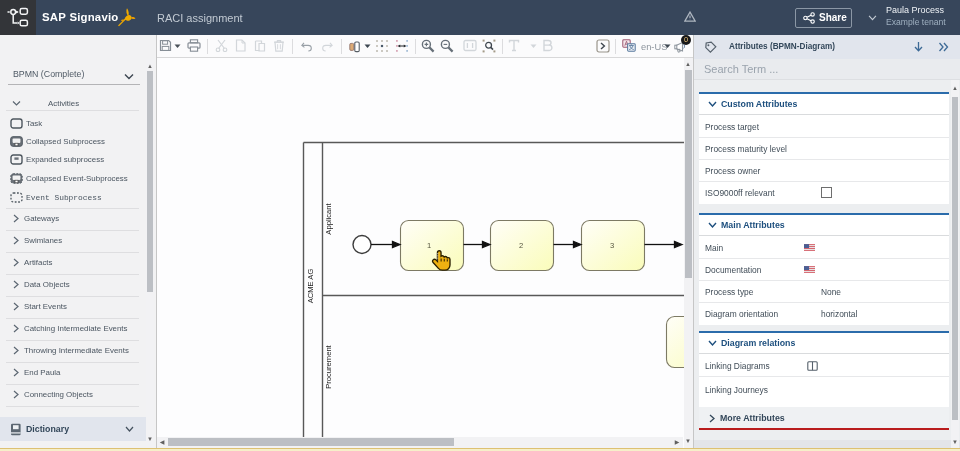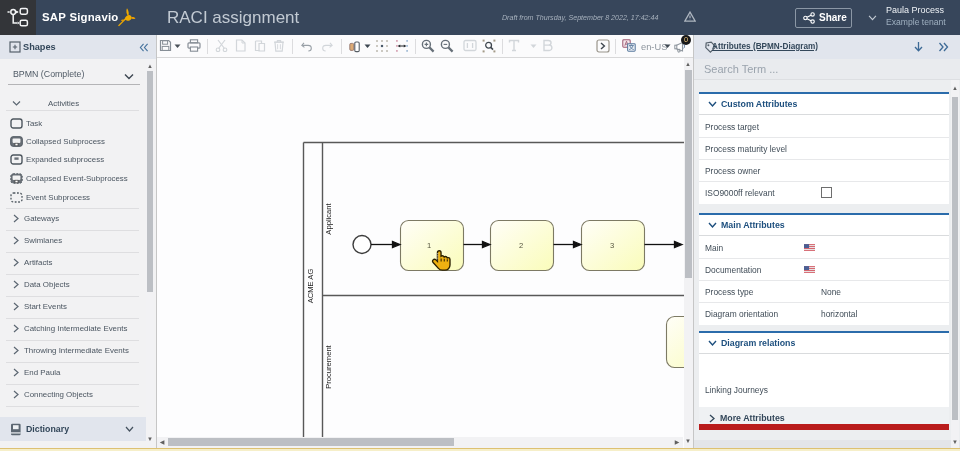--- a/index.html
+++ b/index.html
@@ -5,21 +5,21 @@
   * { margin:0; padding:0; box-sizing:border-box; }
   html,body { width:960px; height:451px; overflow:hidden; }
   body { font-family:"Liberation Sans", sans-serif; position:relative; background:#fff; }
   #app { position:absolute; left:0; top:0; width:960px; height:451px; overflow:hidden; }
   .abs { position:absolute; }
 
   
   #topbar { left:0; top:0; width:960px; height:35px; background:#37465b; }
   #appicon { left:0; top:0; width:36px; height:35px; background:#333539; }
   #brand { left:42px; top:0; height:35px; line-height:35px; color:#fff; font-size:11.4px; font-weight:bold; letter-spacing:0.2px; }
-  #doctitle { left:167px; top:0; height:35px; line-height:36px; color:#c2cad3; font-size:17px; }
+  #doctitle { left:157px; top:0; height:35px; line-height:36px; color:#c2cad3; font-size:11px; }
   #draft { left:502px; top:0; white-space:nowrap; width:160px; height:35px; line-height:36px; color:#a7b1bd; font-size:7.1px; font-style:italic; }
   #sharebtn { left:795px; top:8px; width:57px; height:20px; border:1px solid #8b97a5; border-radius:2px; color:#fff; font-size:10px; font-weight:bold; line-height:18px; padding-left:23px; }
   #username { left:886px; top:5px; color:#eef2f6; font-size:9px; line-height:11px;}
   #usertenant { left:886px; top:17px; color:#9fb0c0; font-size:8.6px; line-height:11px;}
 
   
   #sidebar { left:0; top:35px; width:157px; height:413px; background:#f2f2f3; border-right:1px solid #c6c6c6; }
   .panelhead { background:#e1e5ed; color:#33475a; font-weight:bold; font-size:9.2px; }
   #shapeshead { left:0; top:0; width:156px; height:24px; }
   #shapeshead .lbl { position:absolute; left:23px; top:7px; }
@@ -40,30 +40,30 @@
   #toolbar { left:157px; top:35px; width:536px; height:23px; background:#fbfbfc; border-bottom:1px solid #d8d8d9; }
   .tsep { position:absolute; top:4px; width:1px; height:15px; background:#dcdcde; }
   .ticon { position:absolute; top:4px; }
 
   
   #canvas { left:157px; top:58px; width:536px; height:390px; background:#fdfdfe; overflow:hidden; }
 
   
   #rpanel { left:693px; top:35px; width:267px; height:413px; background:#eceef0; border-left:1px solid #c6c6c6; }
   #attrhead { left:0; top:0; width:267px; height:24px; }
-  #attrhead .lbl { position:absolute; left:18px; top:7px;text-decoration:underline; }
+  #attrhead .lbl { position:absolute; left:35px; top:7px; }
   #searchrow { left:0; top:24px; width:267px; height:21px; background:#e9ebee; color:#9aa3ad; font-size:11px; line-height:21px; padding-left:10px; border-bottom:1px solid #dddfe2;}
   .card { position:absolute; left:5px; width:250px; background:#fff; border-top:2px solid #2b6cab; }
   .secthead { position:absolute; left:0; top:0; width:100%; height:21px; color:#1d4f7e; font-weight:bold; font-size:8.8px; line-height:21px; border-bottom:1px solid #d9dbdd; }
   .secthead .tx { margin-left:22px; }
   .row { position:absolute; left:0; width:100%; height:22px; font-size:8.4px; color:#414d58; line-height:22px; border-bottom:1px solid #e7e8ea; }
   .row .lab { margin-left:6px; }
   .row .val { position:absolute; left:122px; top:0; color:#414d58; }
   .row:last-child { border-bottom:none; }
-  #morerow { left:5px; width:250px; height:23px; color:#33475a; font-weight:bold; font-size:8.8px; line-height:23px; border-bottom:6px solid #b91c1c; background:#eff1f3;}
+  #morerow { left:5px; width:250px; height:23px; color:#33475a; font-weight:bold; font-size:8.8px; line-height:23px; border-bottom:2px solid #b91c1c; background:#eff1f3;}
 
   
   #ystrip { left:0; top:448px; width:960px; height:3px; background:#f6efc9; border-top:1px solid #ddc172; }
 </style>
 </head>
 <body>
 <div id="app">
 
   <div id="topbar" class="abs"></div>
   <div id="appicon" class="abs">
@@ -79,51 +79,40 @@
   </div>
   <div id="brand" class="abs">SAP&nbsp;Signavio</div>
   <svg class="abs" style="left:115px;top:5px;" width="21" height="22" viewBox="0 0 21 22">
     <path d="M3 20.5 L10.8 12.6 L11.8 13.6 L4 21.2 Z" fill="#eda800"></path>
     <path d="M10 13 C11.5 9.8 14.8 9.2 16.2 11.2 C17.5 13.2 15.5 16.2 12.3 15.7 C10.6 15.4 9.6 14.3 10 13 Z" fill="#f0ab00"></path>
     <path d="M12 3.2 C10.8 5.8 11.2 9.4 13.4 11 C14.2 8.4 13.6 5.2 12 3.2 Z" fill="#f0ab00"></path>
     <path d="M16.4 12.2 C18 11.6 19.8 12.2 20.4 13.4 C19 14.4 16.9 14 16.1 13 Z" fill="#e89c00"></path>
     <path d="M8.8 14.8 C7.6 14.2 6.4 14.6 5.8 15.6 C7 16.4 8.4 16 8.9 15.2 Z" fill="#e89c00"></path>
   </svg>
   <div id="doctitle" class="abs">RACI assignment</div>
-  <div id="draft" class="abs">Draft from Thursday, September 8 2022, 17:42:44</div>
   <svg class="abs" style="left:684px;top:11px;" width="12" height="11" viewBox="0 0 13 12">
       <path d="M6.5 1.2 L12.2 11 H0.8 Z" fill="none" stroke="#aeb6c0" stroke-width="1.4"></path>
       <path d="M6.5 4.8 v3 M6.5 9.4 v0.01" stroke="#aeb6c0" stroke-width="1.3"></path>
     </svg>
   <div id="sharebtn" class="abs">Share</div>
   <svg class="abs" style="left:803px;top:12px;" width="12" height="12" viewBox="0 0 12 12">
       <g fill="none" stroke="#fff" stroke-width="1.1">
         <circle cx="9.6" cy="2.4" r="1.7"></circle>
         <circle cx="2.4" cy="6" r="1.7"></circle>
         <circle cx="9.6" cy="9.6" r="1.7"></circle>
         <path d="M4 5.2 L8 3.2 M4 6.8 L8 8.8"></path>
       </g>
     </svg>
   <svg class="abs" style="left:868px;top:15px;" width="9" height="6" viewBox="0 0 10 7">
       <path d="M1 1 L5 5.5 L9 1" fill="none" stroke="#c2cad3" stroke-width="1.3"></path>
     </svg>
   <div id="username" class="abs">Paula Process</div>
   <div id="usertenant" class="abs">Example tenant</div>
 
   <div id="sidebar" class="abs">
-    <div id="shapeshead" class="abs panelhead">
-      <svg class="abs" style="left:9px;top:6px;" width="12" height="12" viewBox="0 0 12 12">
-          <rect x="1" y="1" width="10" height="10" fill="none" stroke="#55606b" stroke-width="1.2"></rect>
-          <path d="M6 3.8v4.4M3.8 6h4.4" stroke="#55606b" stroke-width="1.1"></path>
-        </svg>
-      <span class="lbl">Shapes</span>
-      <svg class="abs" style="left:139px;top:8px;" width="10" height="9" viewBox="0 0 11 10">
-          <path d="M5 1 L1.5 5 L5 9 M9.5 1 L6 5 L9.5 9" fill="none" stroke="#44719c" stroke-width="1.25"></path>
-        </svg>
-    </div>
     <div id="bpmnsel" class="abs" style="top:34px;">BPMN (Complete)</div>
     <svg class="abs" style="left:124px;top:38px;" width="10" height="7" viewBox="0 0 10 7">
         <path d="M1 1.5 L5 5.5 L9 1.5" fill="none" stroke="#3c4650" stroke-width="1.4"></path>
       </svg>
     <div class="abs sb-underline" style="top:49px;"></div>
 
     <div class="abs sect" style="top:64px;margin-left:24px;">Activities</div>
     <svg class="abs" style="left:12px;top:65px;" width="9" height="7" viewBox="0 0 9 7">
         <path d="M1 1.5 L4.5 5 L8 1.5" fill="none" stroke="#5c6772" stroke-width="1.2"></path>
       </svg>
@@ -147,21 +136,21 @@
         <rect x="4.4" y="3.4" width="4.2" height="2.4" fill="#6b7178"></rect>
       </svg>
 
     <div class="abs item" style="top:139px;">Collapsed Event-Subprocess</div>
     <svg class="abs" style="left:10px;top:138px;" width="13" height="11" viewBox="0 0 13 11">
         <rect x="0.8" y="0.8" width="11.4" height="9.4" rx="2.4" fill="#6b7178" stroke="#4e575f" stroke-width="1" stroke-dasharray="1.8 1.4"></rect>
         <rect x="2.6" y="2.4" width="7.8" height="4.6" rx="1" fill="#f2f2f2"></rect>
         <rect x="5" y="7.2" width="3" height="2.6" fill="#fff" stroke="#444" stroke-width="0.7"></rect>
       </svg>
 
-    <div class="abs item" style="top:158px;">Event Subprocess</div>
+    <div class="abs item" style="top:158px;font-family:Liberation Mono, monospace;">Event Subprocess</div>
     <svg class="abs" style="left:10px;top:157px;" width="13" height="11" viewBox="0 0 13 11">
         <rect x="1" y="1" width="11" height="9" rx="2.6" fill="none" stroke="#4e575f" stroke-width="1.3" stroke-dasharray="1.8 1.6"></rect>
       </svg>
 
     <div class="abs divider" style="top:173px;"></div>
     <div class="abs sect" style="top:179px;">Gateways</div>
     <svg class="abs" style="left:13px;top:179px;" width="6" height="9" viewBox="0 0 6 9">
         <path d="M1 1 L5 4.5 L1 8" fill="none" stroke="#5c6772" stroke-width="1.2"></path>
       </svg>
     <div class="abs divider" style="top:195px;"></div>
@@ -485,20 +474,26 @@
           </svg>
       </div>
       <div class="row" style="top:66px;"><span class="lab">Process type</span><span class="val">None</span></div>
       <div class="row" style="top:88px;border-bottom:none;"><span class="lab">Diagram orientation</span><span class="val">horizontal</span></div>
     </div>
 
     <div class="card" style="top:296px;height:81px;">
       <div class="secthead"><svg style="position:absolute;left:9px;top:7px;" width="9" height="7" viewBox="0 0 9 7">
             <path d="M1 1 L4.5 5 L8 1" fill="none" stroke="#1d4f7e" stroke-width="1.4"></path>
           </svg><span class="tx">Diagram relations</span></div>
+      <div class="row" style="top:22px;"><span class="lab">Linking Diagrams</span>
+        <svg class="abs" style="left:108px;top:6px;" width="11" height="10" viewBox="0 0 11 10">
+            <rect x="0.8" y="0.8" width="9.4" height="8.4" rx="1" fill="none" stroke="#55606b" stroke-width="1.1"></rect>
+            <path d="M5.5 0.8 V9.2" stroke="#55606b" stroke-width="1.1"></path>
+          </svg>
+      </div>
       <div class="row" style="top:46px;border-bottom:none;"><span class="lab">Linking Journeys</span></div>
     </div>
 
     <div id="morerow" class="abs" style="top:372px;">
       <svg class="abs" style="left:10px;top:7px;" width="6" height="9" viewBox="0 0 6 9">
           <path d="M1 1 L5 4.5 L1 8" fill="none" stroke="#33475a" stroke-width="1.3"></path>
         </svg>
       <span style="margin-left:21px;">More Attributes</span>
     </div>
 

